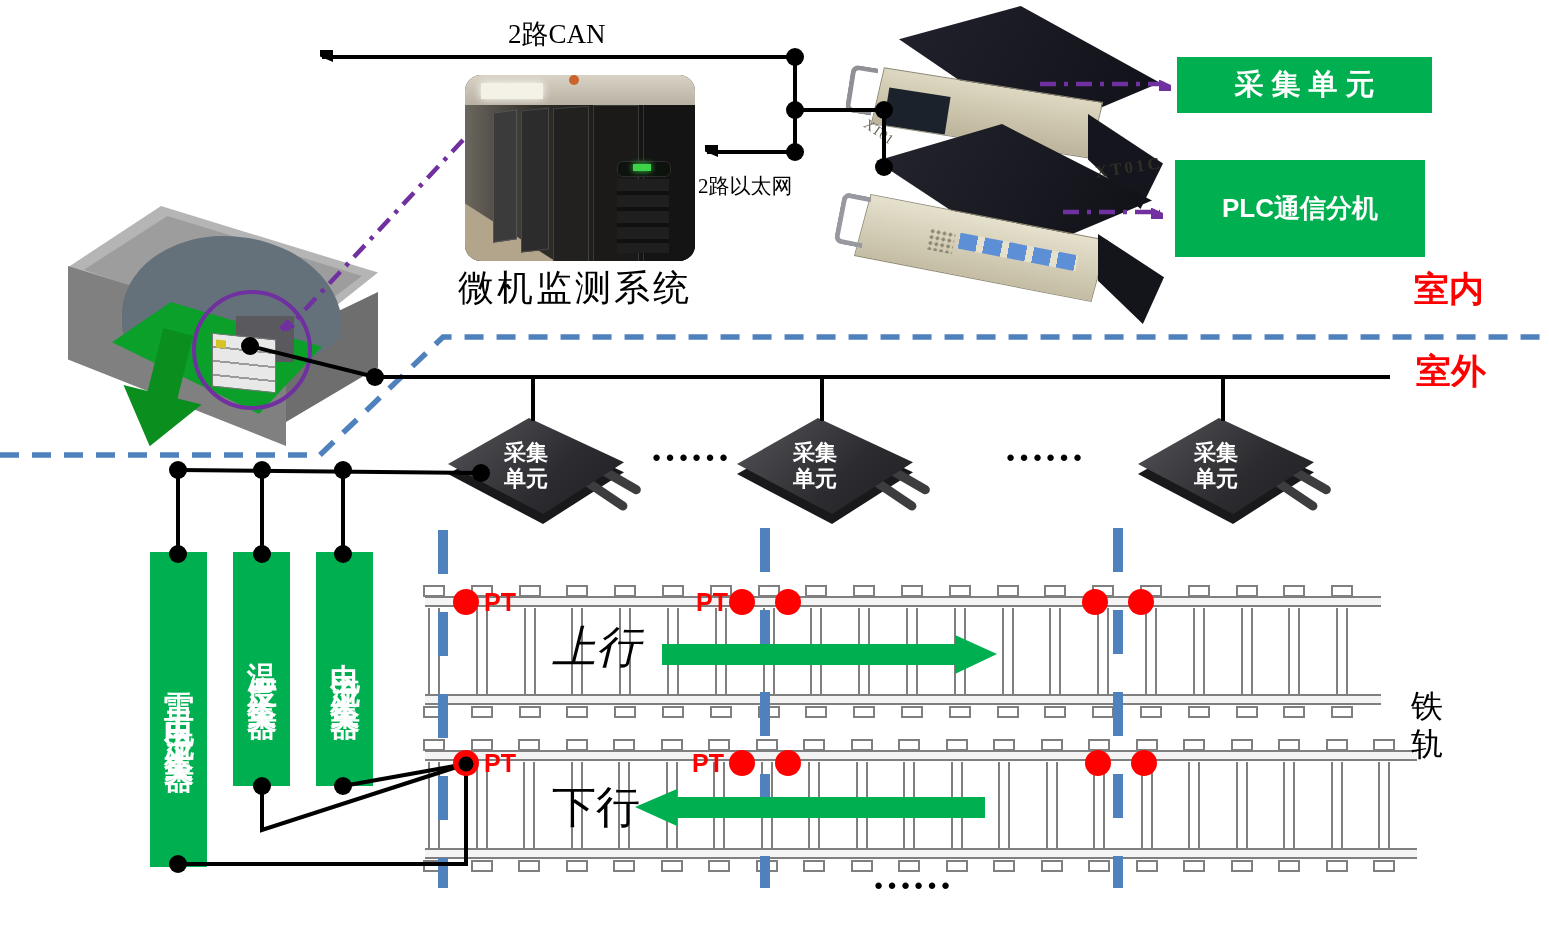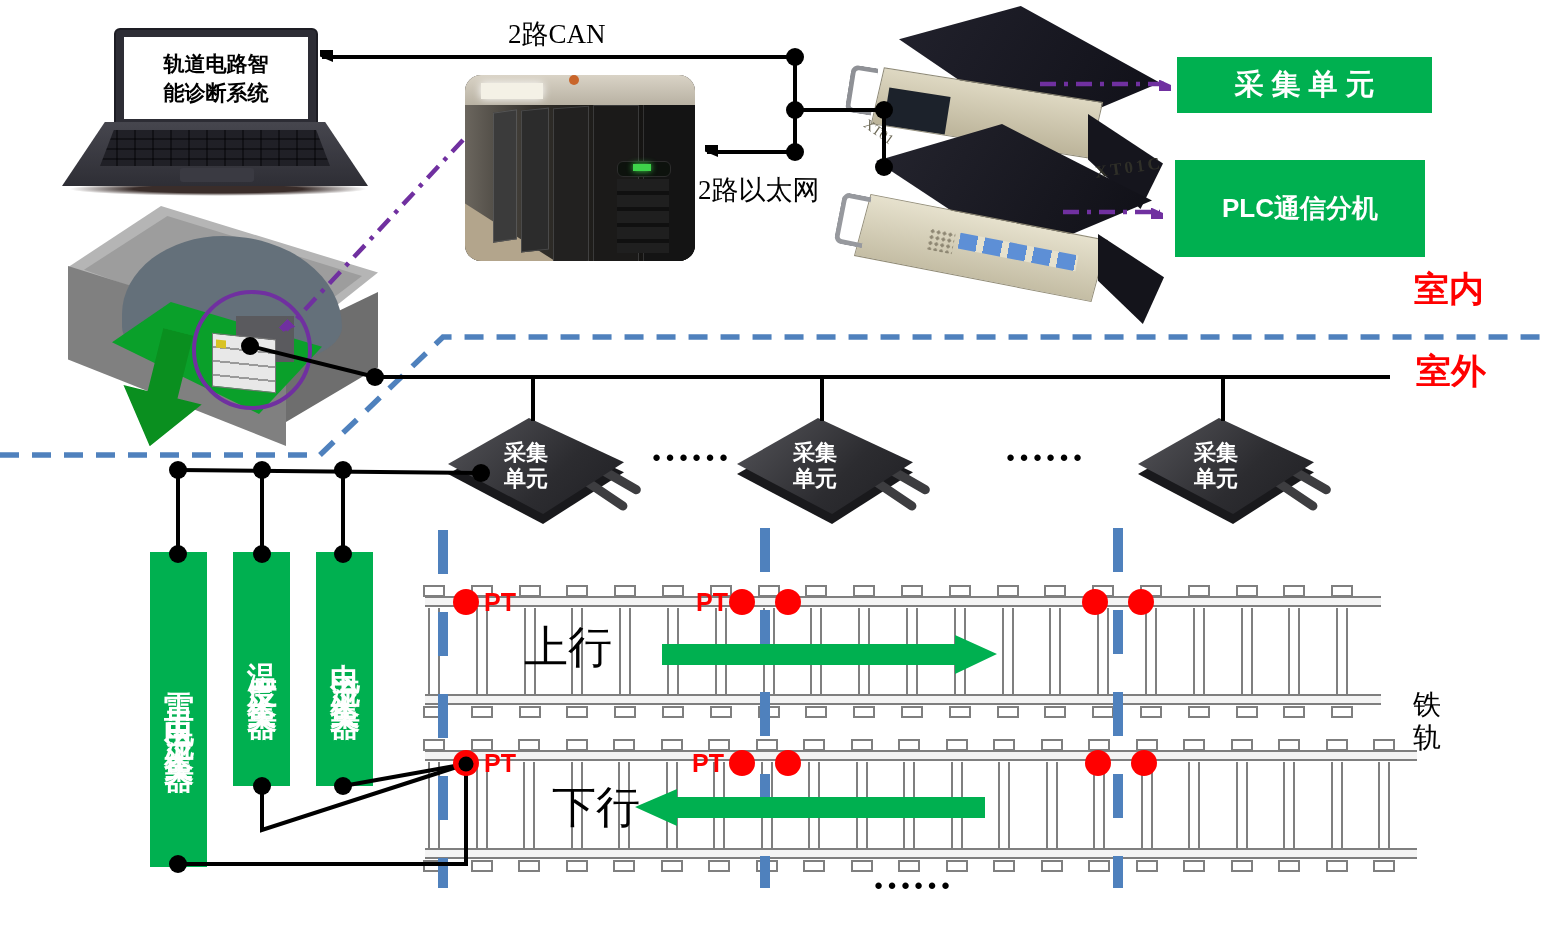--- a/index.html
+++ b/index.html
@@ -62,55 +62,44 @@
   
   .track{position:absolute;z-index:5;}
   .rail{position:absolute;left:0;width:100%;height:7px;background:#f4f4f4;
     border-top:2.5px solid #7f7f7f;border-bottom:2.5px solid #7f7f7f;}
   .sleeper-leg{position:absolute;width:8px;background:#fff;border-left:2px solid #7f7f7f;border-right:2px solid #7f7f7f;}
   .sleeper-cap{position:absolute;width:18px;height:8px;background:#fff;border:2px solid #7f7f7f;}
   
   #overlay{position:absolute;left:0;top:0;width:1549px;height:941px;z-index:50;pointer-events:none;}
   
   #can-label{left:508px;top:16px;font-size:27px;}
-  #eth-label{left:698px;top:172px;font-size:27px;}
+  #eth-label{left:698px;top:172px;font-size:21px;}
   #monitor-label{left:458px;top:264px;font-size:36px;letter-spacing:3px;}
   #machine-room-label{left:92px;top:224px;font-size:45px;font-weight:bold;letter-spacing:4px;z-index:62;}
   #indoor-label{left:1414px;top:266px;font-size:35px;font-weight:bold;}
   #outdoor-label{left:1416px;top:348px;font-size:35px;font-weight:bold;}
   #bus-label{left:655px;top:340px;width:385px;text-align:center;font-size:28px;}
   .unit-ellipsis{font-size:40px;font-weight:bold;z-index:16;}
   .pt-label{font-size:25px;font-weight:bold;font-family:"Liberation Sans",sans-serif;z-index:61;}
-  #up-label{left:524px;top:618px;font-size:44px;}
+  #up-label{left:552px;top:618px;font-size:44px;font-style:italic;}
   #down-label{left:552px;top:778px;font-size:44px;}
   #section1-label{left:505px;top:868px;font-size:36px;}
   #section-ellipsis{left:872px;top:852px;font-size:40px;font-weight:bold;}
   #sectionN-label{left:1178px;top:866px;font-size:36px;}
-  #rail-label{left:1406px;top:688px;font-size:28px;width:42px;white-space:normal;line-height:1.18;text-align:center;}
+  #rail-label{left:1406px;top:688px;font-size:32px;width:42px;white-space:normal;line-height:1.18;text-align:center;}
   #rack-model{left:255px;top:152px;font-size:17px;color:#2f2f28;transform:rotate(-8deg);
     font-family:"Liberation Serif",serif;letter-spacing:3px;font-weight:bold;z-index:14;position:absolute;}
   #rack-model-side{left:22px;top:118px;font-size:14px;color:#6e6a58;transform:rotate(35deg);
     font-family:"Liberation Serif",serif;z-index:14;position:absolute;}
 </style>
 </head>
 <body>
 
 <div id="stage">
 
-  <div class="abs" id="laptop">
-    <div id="laptop-screen">
-      <div id="laptop-screen-inner">
-        <div id="laptop-screen-text">轨道电路智能诊断系统</div>
-      </div>
-    </div>
-    <div id="laptop-shadow"></div>
-    <div id="laptop-base"></div>
-    <div id="laptop-keys"></div>
-    <div id="laptop-trackpad"></div>
-  </div>
 
   <div class="abs" id="server-photo">
     <div class="ph" style="left:0;top:0;width:100%;height:34px;background:linear-gradient(180deg,#d9d3c6,#b4ad9e);"></div>
     <div class="ph" style="left:16px;top:8px;width:62px;height:16px;background:#f4f1e6;box-shadow:0 0 8px #fff;"></div>
     <div class="ph" style="left:104px;top:0px;width:10px;height:10px;border-radius:50%;background:#c9652a;"></div>
     <div class="ph" style="left:0;top:30px;width:100%;height:156px;background:linear-gradient(90deg,#6b665e 0%,#33302b 30%,#171614 65%,#121110 100%);"></div>
     <div class="ph" style="left:0;bottom:0;width:90px;height:70px;background:#b3a58c;clip-path:polygon(0 100%,100% 100%,0 18%);"></div>
     <div class="ph" style="left:28px;top:36px;width:22px;height:128px;background:#3b3b3b;transform:skewY(-8deg);border:1px solid #555;"></div>
     <div class="ph" style="left:56px;top:34px;width:26px;height:140px;background:#2c2c2c;transform:skewY(-6deg);border:1px solid #4a4a4a;"></div>
     <div class="ph" style="left:88px;top:32px;width:34px;height:154px;background:#222120;transform:skewY(-4deg);border:1px solid #414141;"></div>
@@ -388,20 +377,21 @@
     <circle cx="466" cy="763" r="13" fill="#FF0000"></circle>
     <circle cx="742" cy="763" r="13" fill="#FF0000"></circle>
     <circle cx="788" cy="763" r="13" fill="#FF0000"></circle>
     <circle cx="1098" cy="763" r="13" fill="#FF0000"></circle>
     <circle cx="1144" cy="763" r="13" fill="#FF0000"></circle>
     <circle cx="466" cy="764" r="7.5" fill="#000"></circle>
   </svg>
 
   <div class="txt" id="can-label">2路CAN</div>
   <div class="txt" id="eth-label">2路以太网</div>
+  <div class="txt" id="monitor-label">微机监测系统</div>
   <div class="txt red" id="indoor-label">室内</div>
   <div class="txt red" id="outdoor-label">室外</div>
 
   <div class="txt red pt-label" style="left:484px;top:588px;">PT</div>
   <div class="txt red pt-label" style="left:696px;top:588px;">PT</div>
   <div class="txt red pt-label" style="left:484px;top:749px;">PT</div>
   <div class="txt red pt-label" style="left:692px;top:749px;">PT</div>
 
   <div class="txt" id="up-label">上行</div>
   <div class="txt" id="down-label">下行</div>

